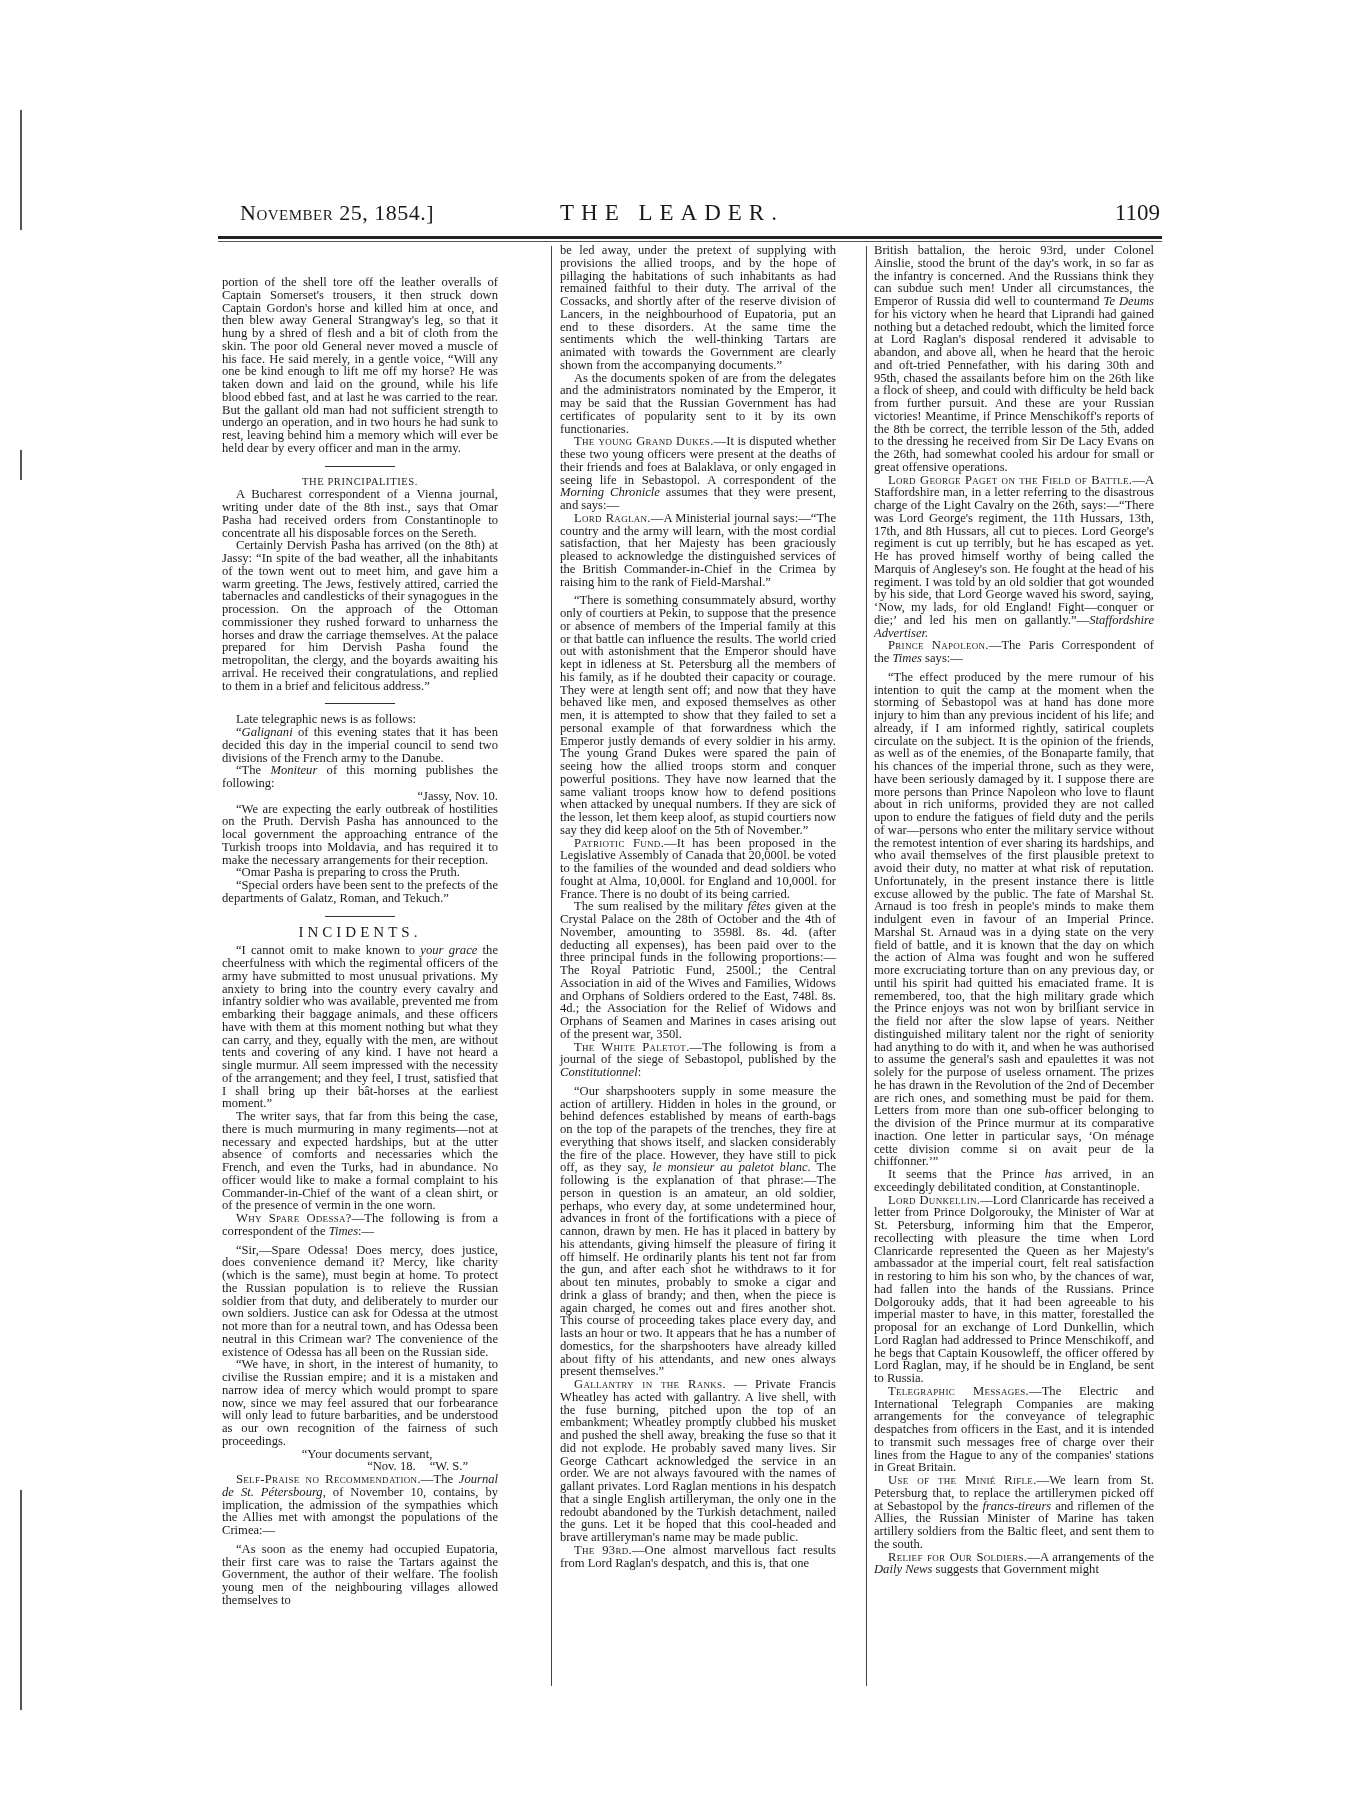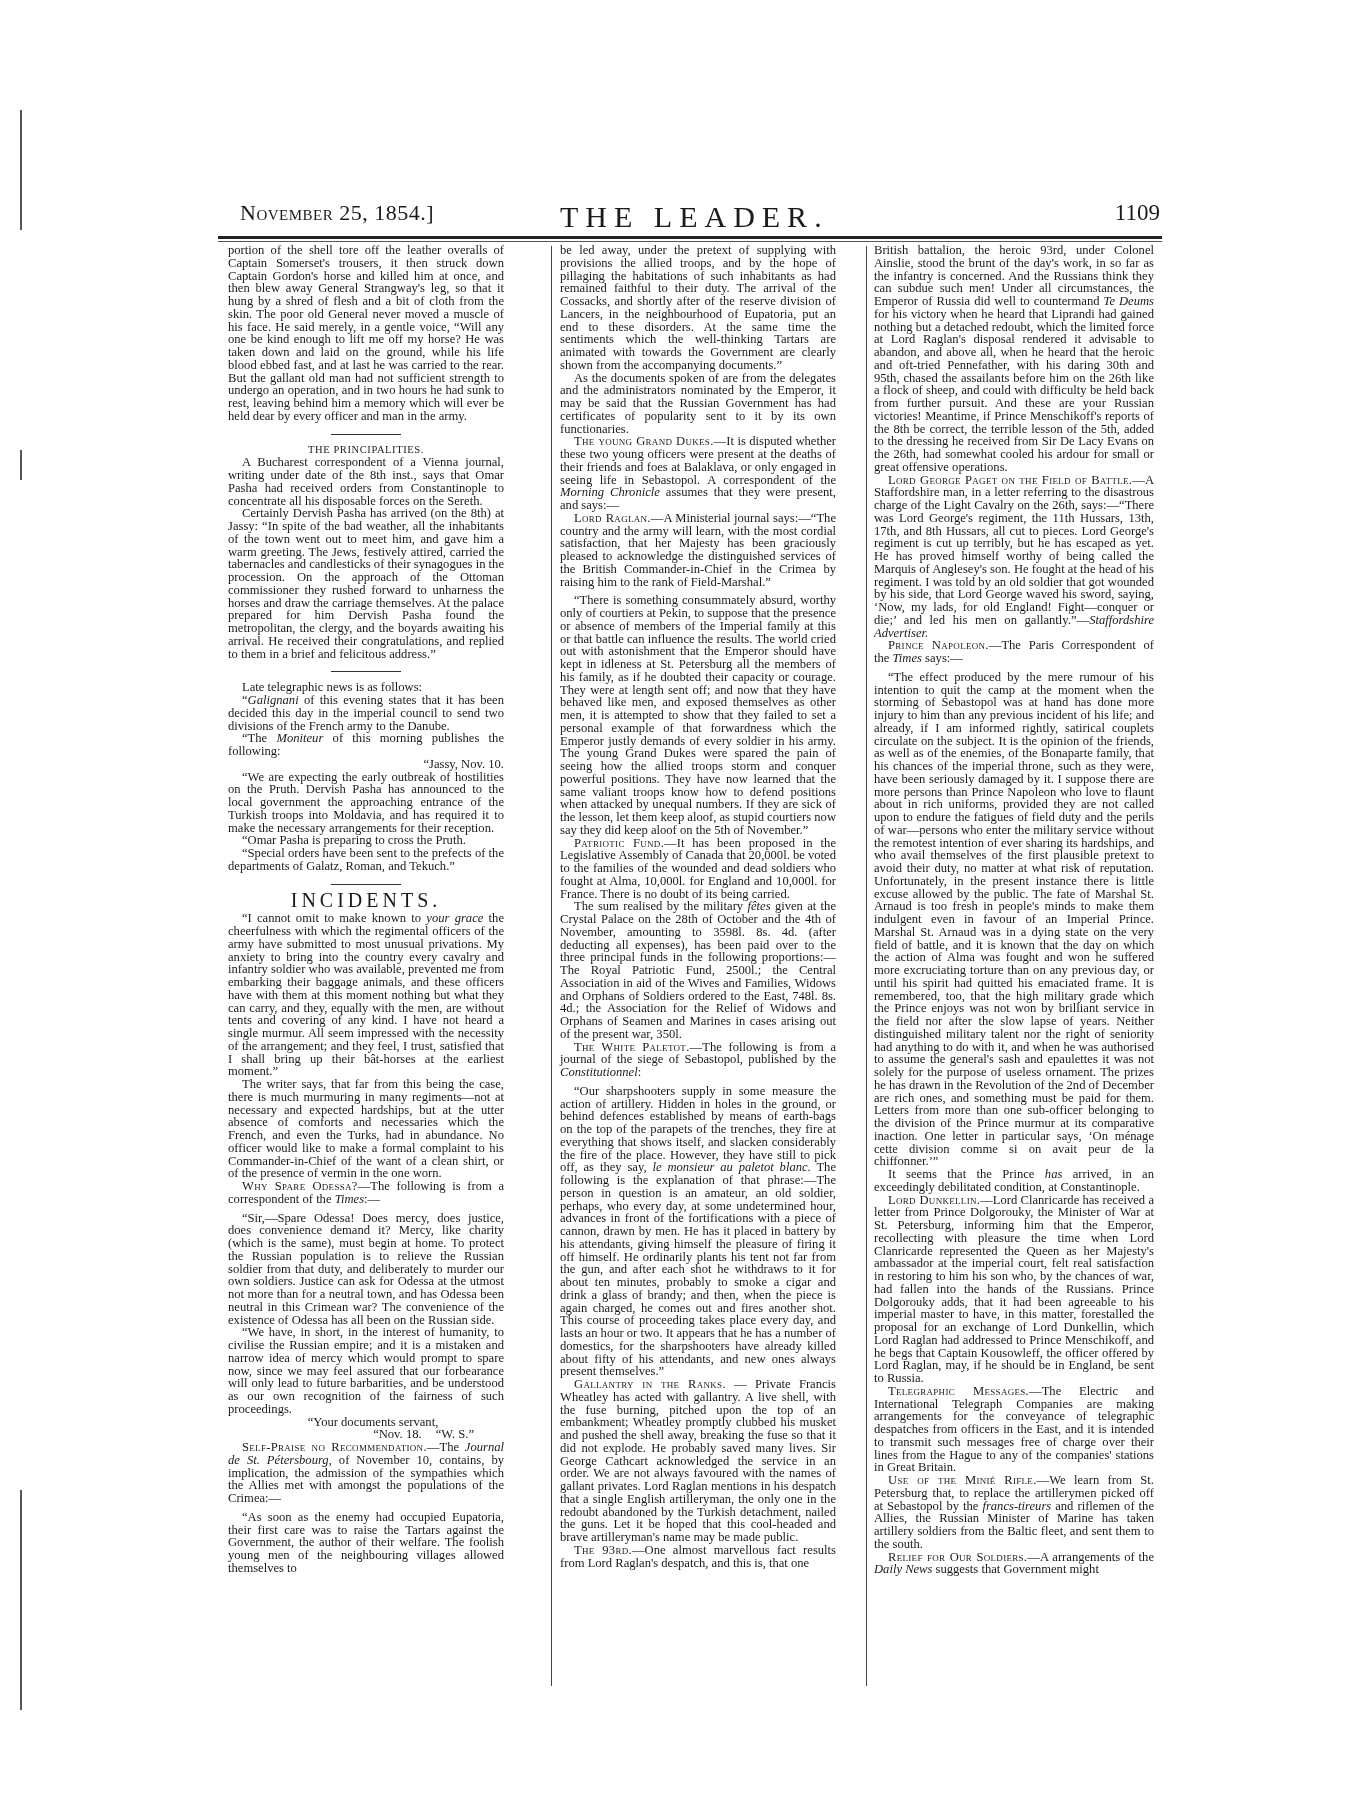--- a/index.html
+++ b/index.html
@@ -1,35 +1,35 @@
 <!DOCTYPE html>
 <html><head>
 <meta charset="utf-8">
 <style>
   html,body{margin:0;padding:0;background:#fff;}
   body{width:1351px;height:1801px;position:relative;overflow:hidden;font-family:"Liberation Serif","DejaVu Serif",serif;color:#1a1a1a;}
   .binding{position:absolute;left:20px;top:110px;width:2px;height:1600px;}
   .binding span{position:absolute;left:0;width:2px;background:#555;}
   .masthead{position:absolute;left:220px;top:200px;width:940px;height:30px;}
   .mh-date{position:absolute;left:0;top:0;font-size:22px;letter-spacing:0.5px;font-variant:small-caps;margin-left:20px;}
-  .mh-title{position:absolute;left:340px;top:0;font-size:30px;letter-spacing:7px;}
+  .mh-title{position:absolute;left:340px;top:0;font-size:23px;letter-spacing:7px;}
   .mh-page{position:absolute;right:0;top:0;font-size:23px;}
   .rule-thick{position:absolute;left:218px;top:236px;width:944px;height:3px;background:#222;}
   .rule-thin{position:absolute;left:218px;top:241px;width:944px;height:1px;background:#555;}
   .col{position:absolute;top:244px;width:276px;font-size:12.6px;line-height:12.75px;text-align:justify;hyphens:auto;}
   .col p{margin:0;text-indent:14px;}
   .col p.noindent{text-indent:0;}
   .col p.sig{text-align:right;}
-  .col1{left:228px;}
+  .col1{left:222px;margin-top:32px;}
   .col2{left:560px;}
   .col3{left:874px;width:280px;}
   .vrule{position:absolute;top:246px;width:1px;background:#444;height:1440px;}
   .sc{font-variant:small-caps;letter-spacing:0.3px;}
   .head{text-align:center;font-size:10.5px;letter-spacing:0.6px;margin:8px 0 2px 0;text-indent:0 !important;}
-  .head-lg{text-align:center;font-size:20px;letter-spacing:4px;margin:6px 0 3px 0;text-indent:0 !important;}
+  .head-lg{text-align:center;font-size:15px;letter-spacing:4px;margin:6px 0 3px 0;text-indent:0 !important;}
   .short-rule{width:70px;height:1px;background:#333;margin:11px auto 9px auto;}
   .gap{height:6px;}
 </style>
 </head>
 <body>
 
 <div class="binding">
   <span style="top:0;height:120px;"></span>
   <span style="top:340px;height:30px;"></span>
   <span style="top:1380px;height:220px;"></span>

